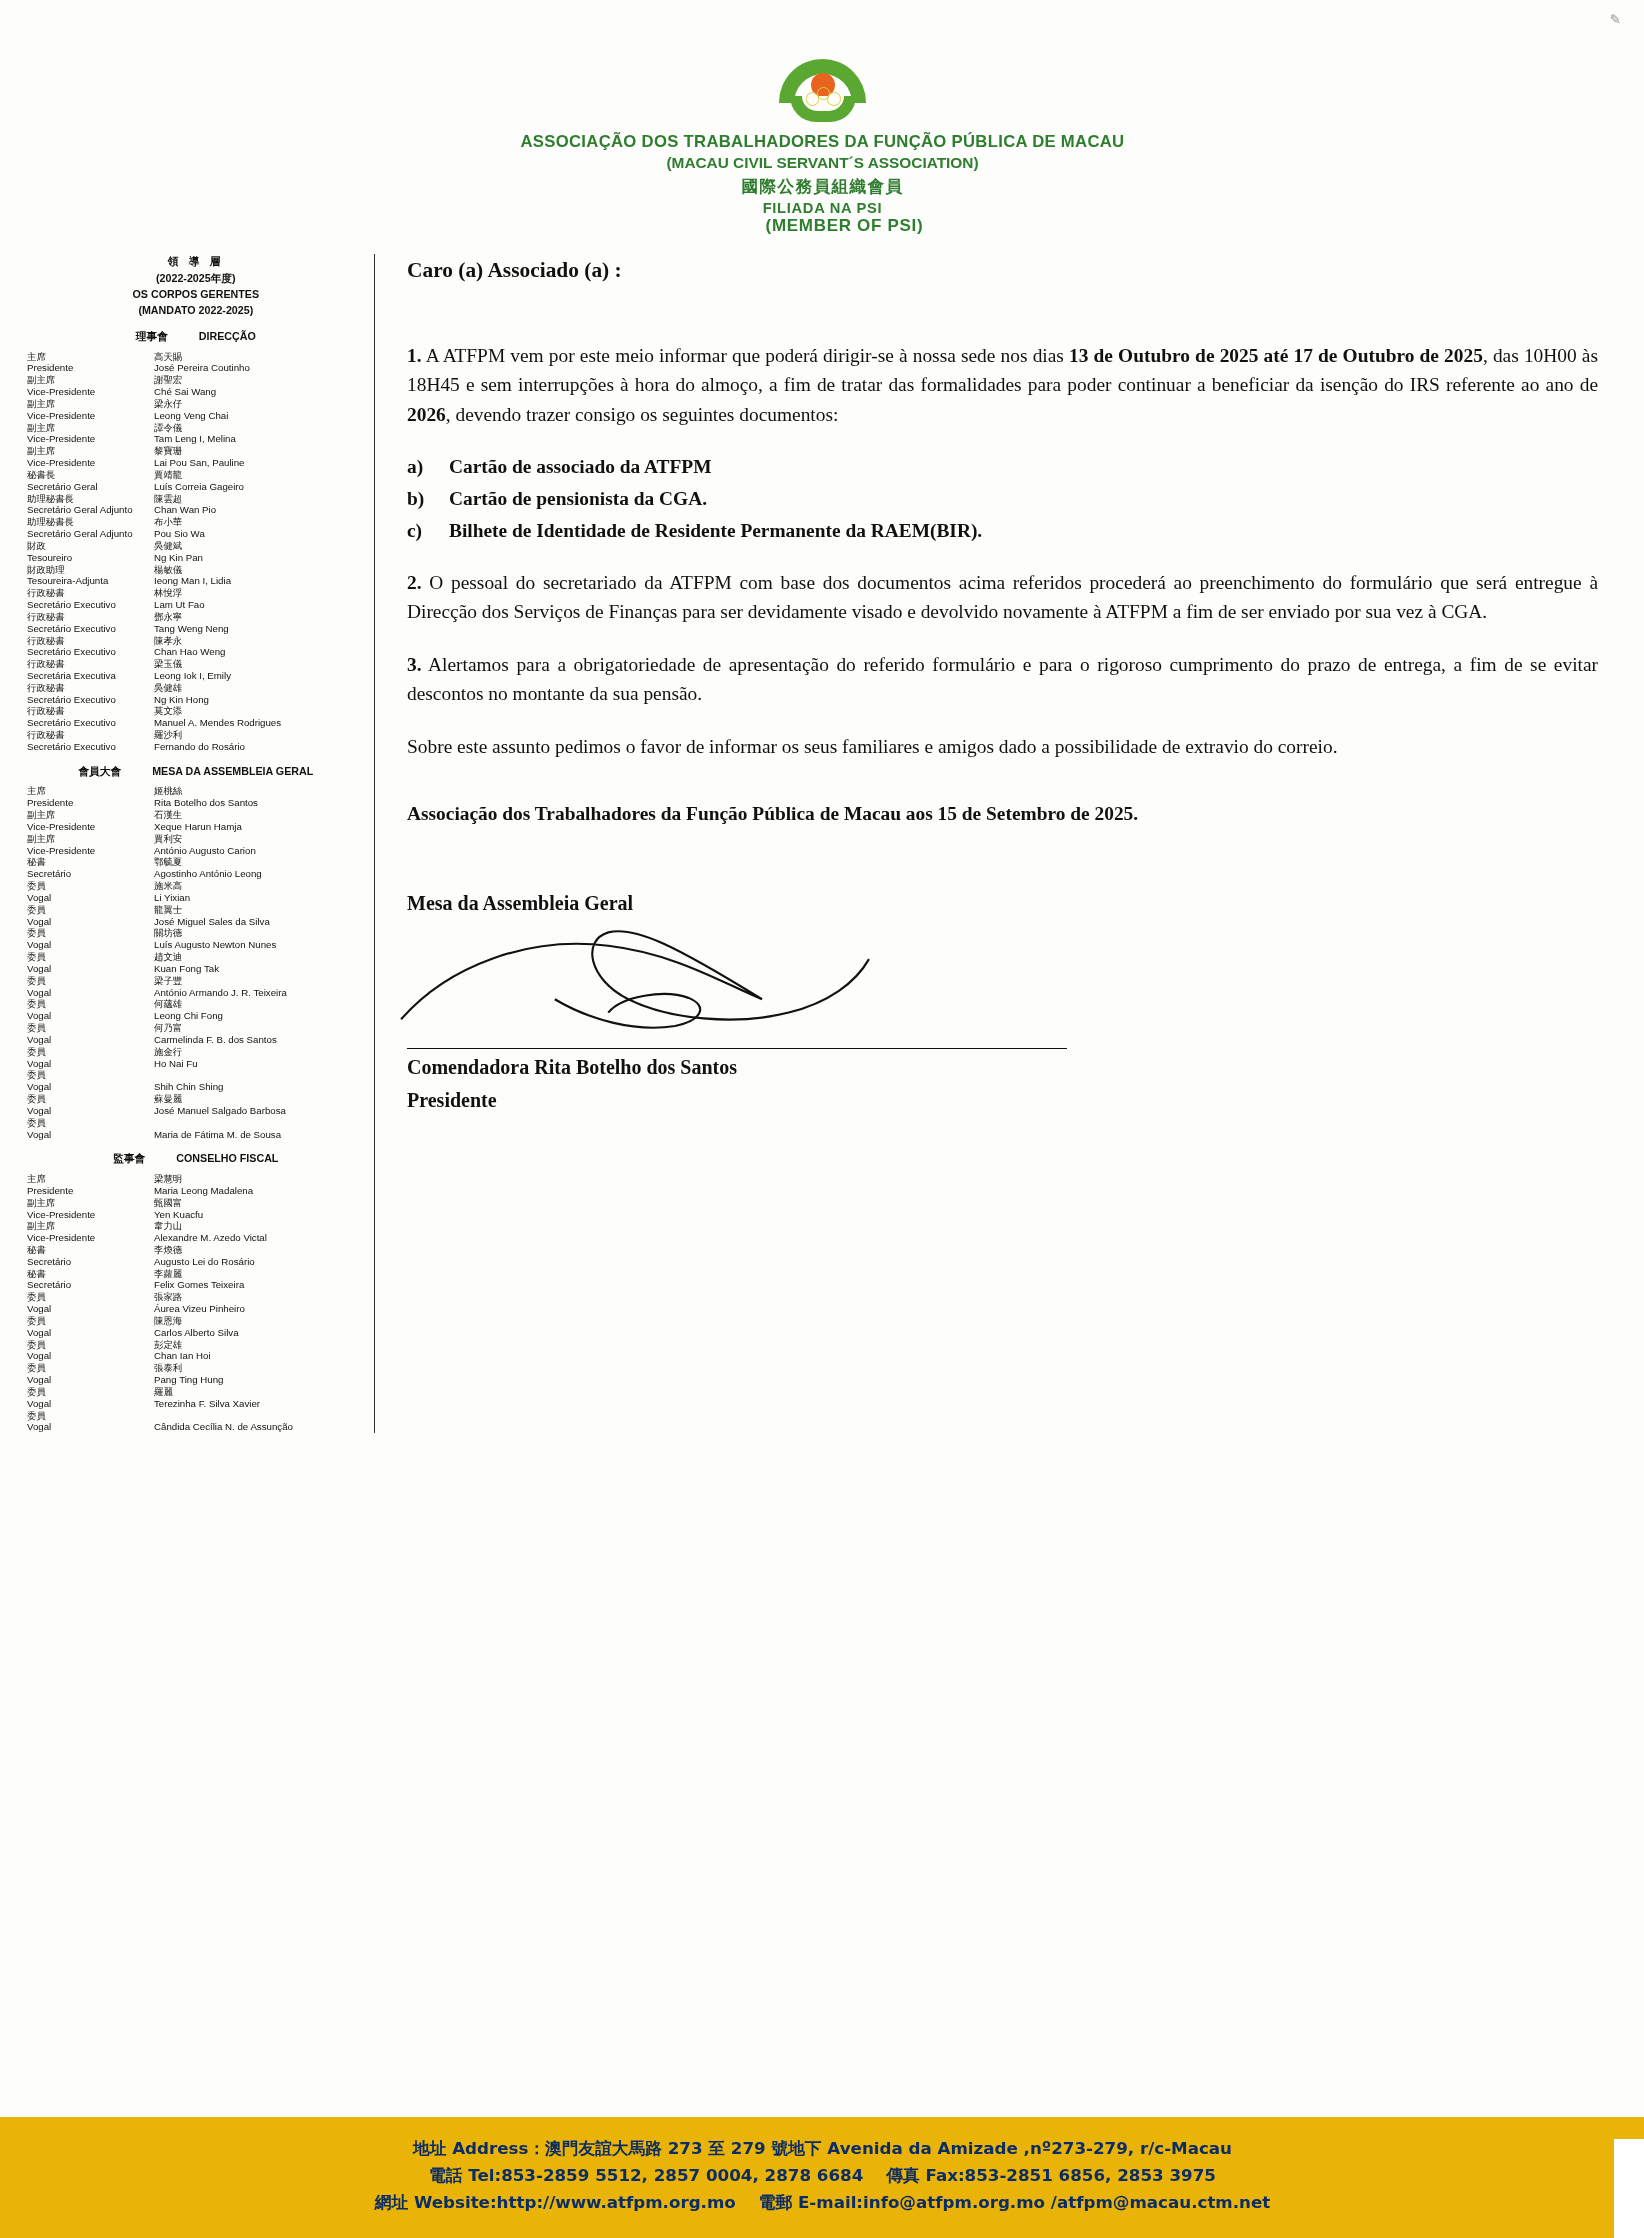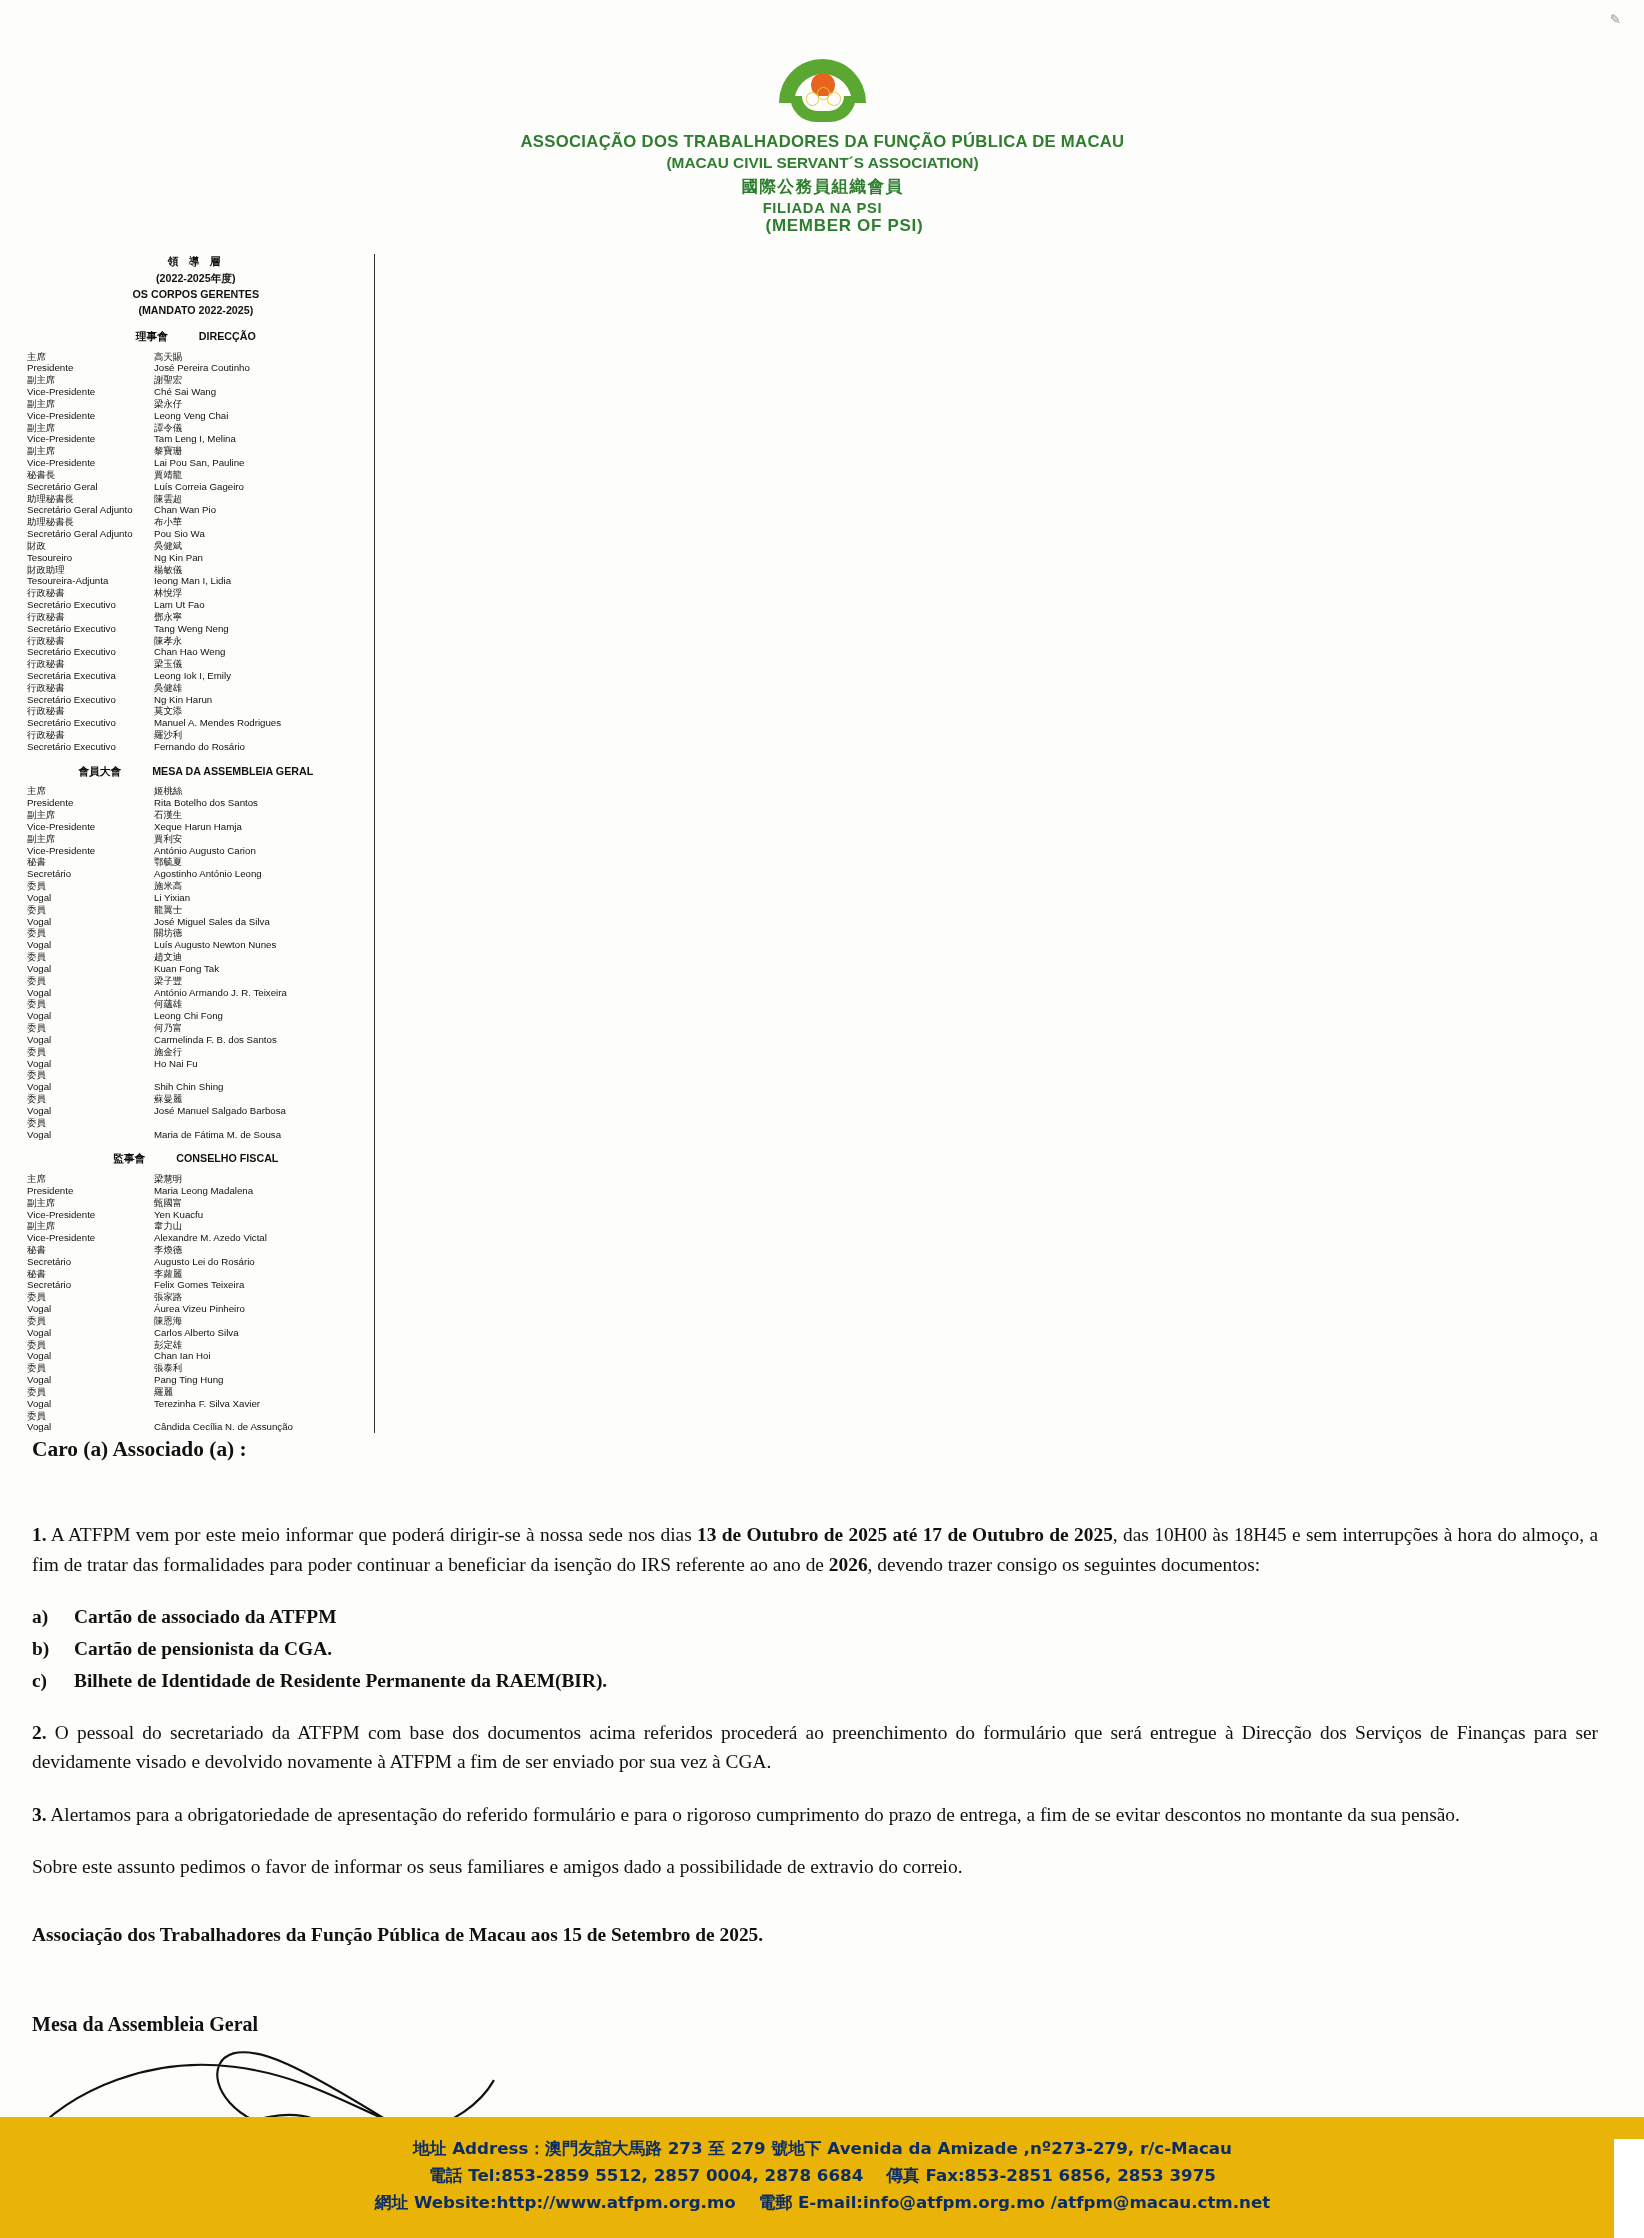--- a/index.html
+++ b/index.html
@@ -120,21 +120,20 @@
     font-weight: bold;
     color: #2f7d2f;
     letter-spacing: 0.7px;
     margin-left: 44px;
   }
 
   
   .content {
     display: flex;
     margin-top: 17.4px;
-    flex-direction: column;
   }
   .sidebar {
     width: 375px;
     padding-left: 27px;
     padding-right: 9.4px;
     box-sizing: border-box;
     border-right: 1.3px solid #333;
     font-family: "Liberation Sans", sans-serif;
   }
   .sb-head {
@@ -468,21 +467,21 @@
             <div class="sb-row">
               <div class="sb-role">Secretária Executiva</div>
               <div class="sb-name">Leong Iok I, Emily</div>
             </div>
             <div class="sb-row">
               <div class="sb-role"><span class="cn">行政秘書</span></div>
               <div class="sb-name"><span class="cn">吳健雄</span></div>
             </div>
             <div class="sb-row">
               <div class="sb-role">Secretário Executivo</div>
-              <div class="sb-name">Ng Kin Harun</div>
+              <div class="sb-name">Ng Kin Hong</div>
             </div>
             <div class="sb-row">
               <div class="sb-role"><span class="cn">行政秘書</span></div>
               <div class="sb-name"><span class="cn">莫文添</span></div>
             </div>
             <div class="sb-row">
               <div class="sb-role">Secretário Executivo</div>
               <div class="sb-name">Manuel A. Mendes Rodrigues</div>
             </div>
             <div class="sb-row">

